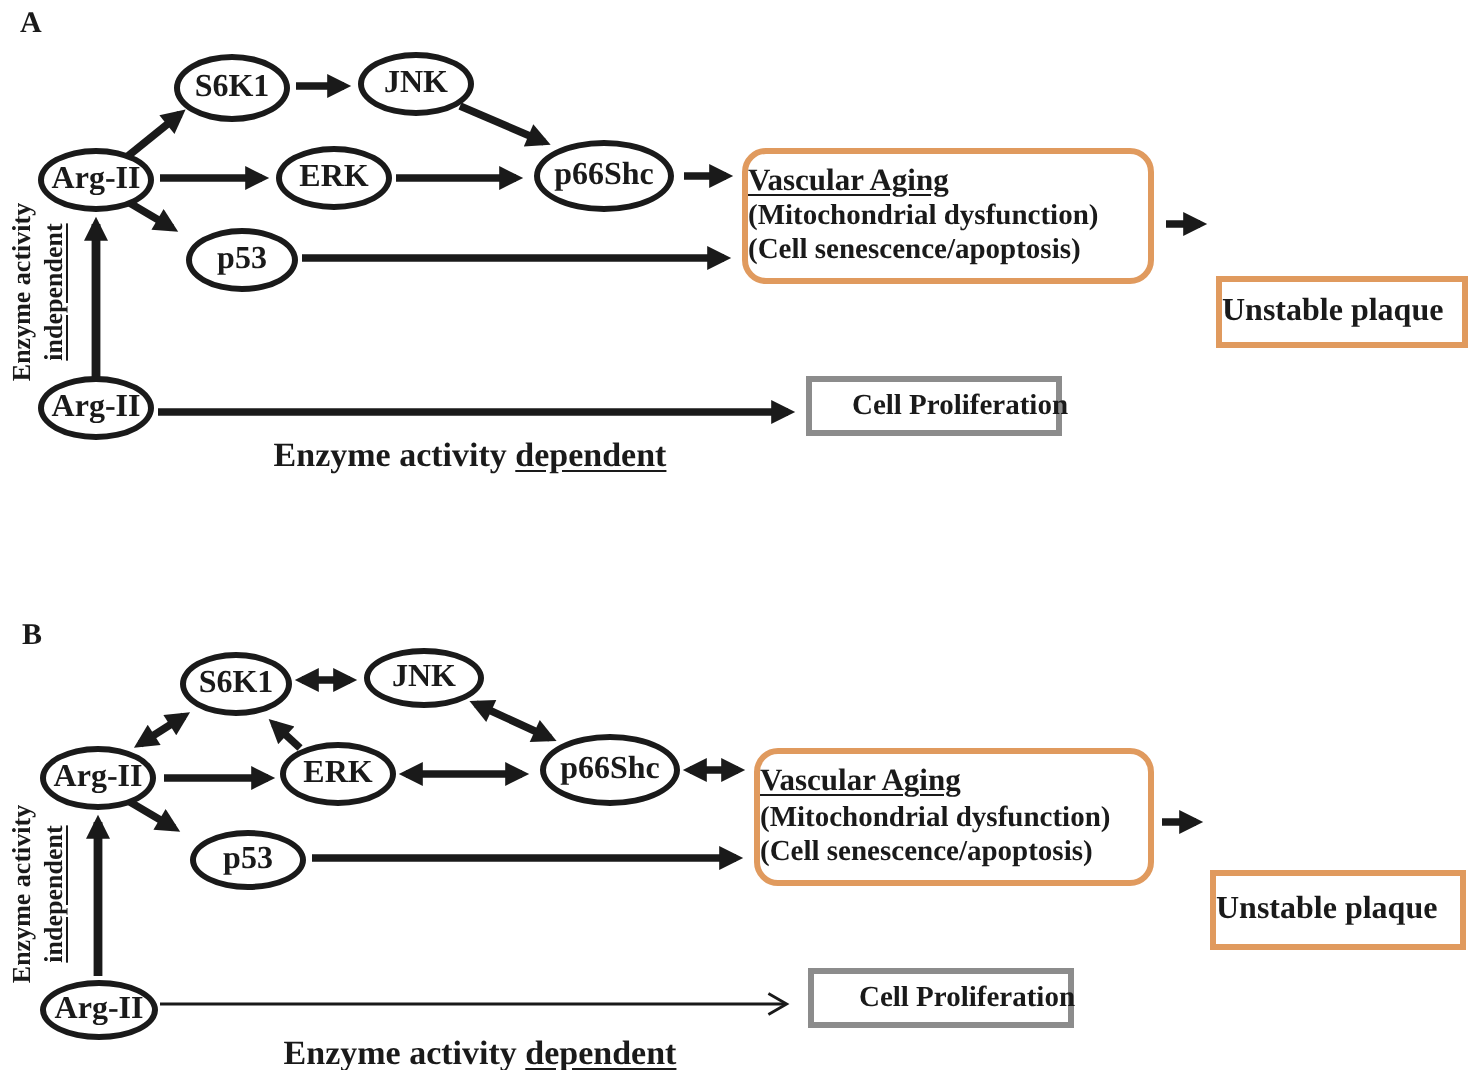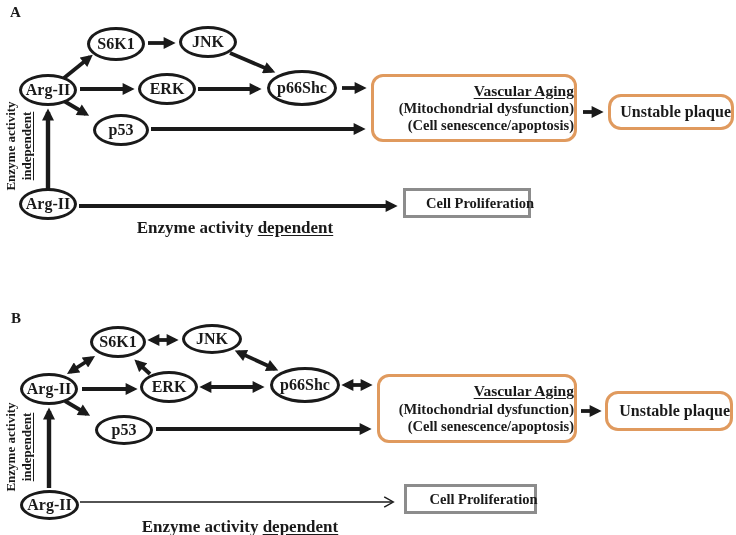--- a/index.html
+++ b/index.html
@@ -20,25 +20,25 @@
   #mh path,#mhr path{fill:var(--ink);}
   #mthin path{fill:none;stroke:var(--ink);stroke-width:1.1;}
   .node{
     position:absolute;z-index:2;background:#fff;border:3.2px solid var(--ink);
     border-radius:50%;display:flex;align-items:center;justify-content:center;
     font-weight:bold;font-size:16px;white-space:nowrap;text-align:center;
   }
   .panel-label{position:absolute;z-index:2;font-weight:bold;font-size:15px;}
   .obox{
     position:absolute;z-index:2;background:#fff;border:3px solid var(--accent-orange);
-    border-radius:12px;display:flex;flex-direction:column;align-items:flex-end;justify-content:center;
+    border-radius:12px;display:flex;flex-direction:column;align-items:flex-start;justify-content:center;
     font-weight:bold;text-align:center;line-height:1.18;font-size:14.5px;white-space:nowrap;
   }
   .obox .title{font-size:15.5px;text-decoration:underline;text-underline-offset:2px;}
-  .obox.small{border-radius:13px;font-size:16px;}
+  .obox.small{border-radius:0;font-size:16px;margin-top:44px;}
   .gbox{
     position:absolute;z-index:2;background:#fff;border:3.4px solid var(--box-gray);
     display:flex;align-items:center;justify-content:center;font-weight:bold;font-size:14.5px;white-space:nowrap;padding-left:26px;
   }
   .hlabel{position:absolute;z-index:2;font-weight:bold;font-size:17px;text-align:center;white-space:nowrap;}
   .vlabel{
     position:absolute;z-index:2;width:120px;height:32px;font-weight:bold;font-size:13px;
     line-height:1.2;text-align:center;transform:rotate(-90deg);white-space:nowrap;
   }
   .u{text-decoration:underline;text-underline-offset:2px;}

